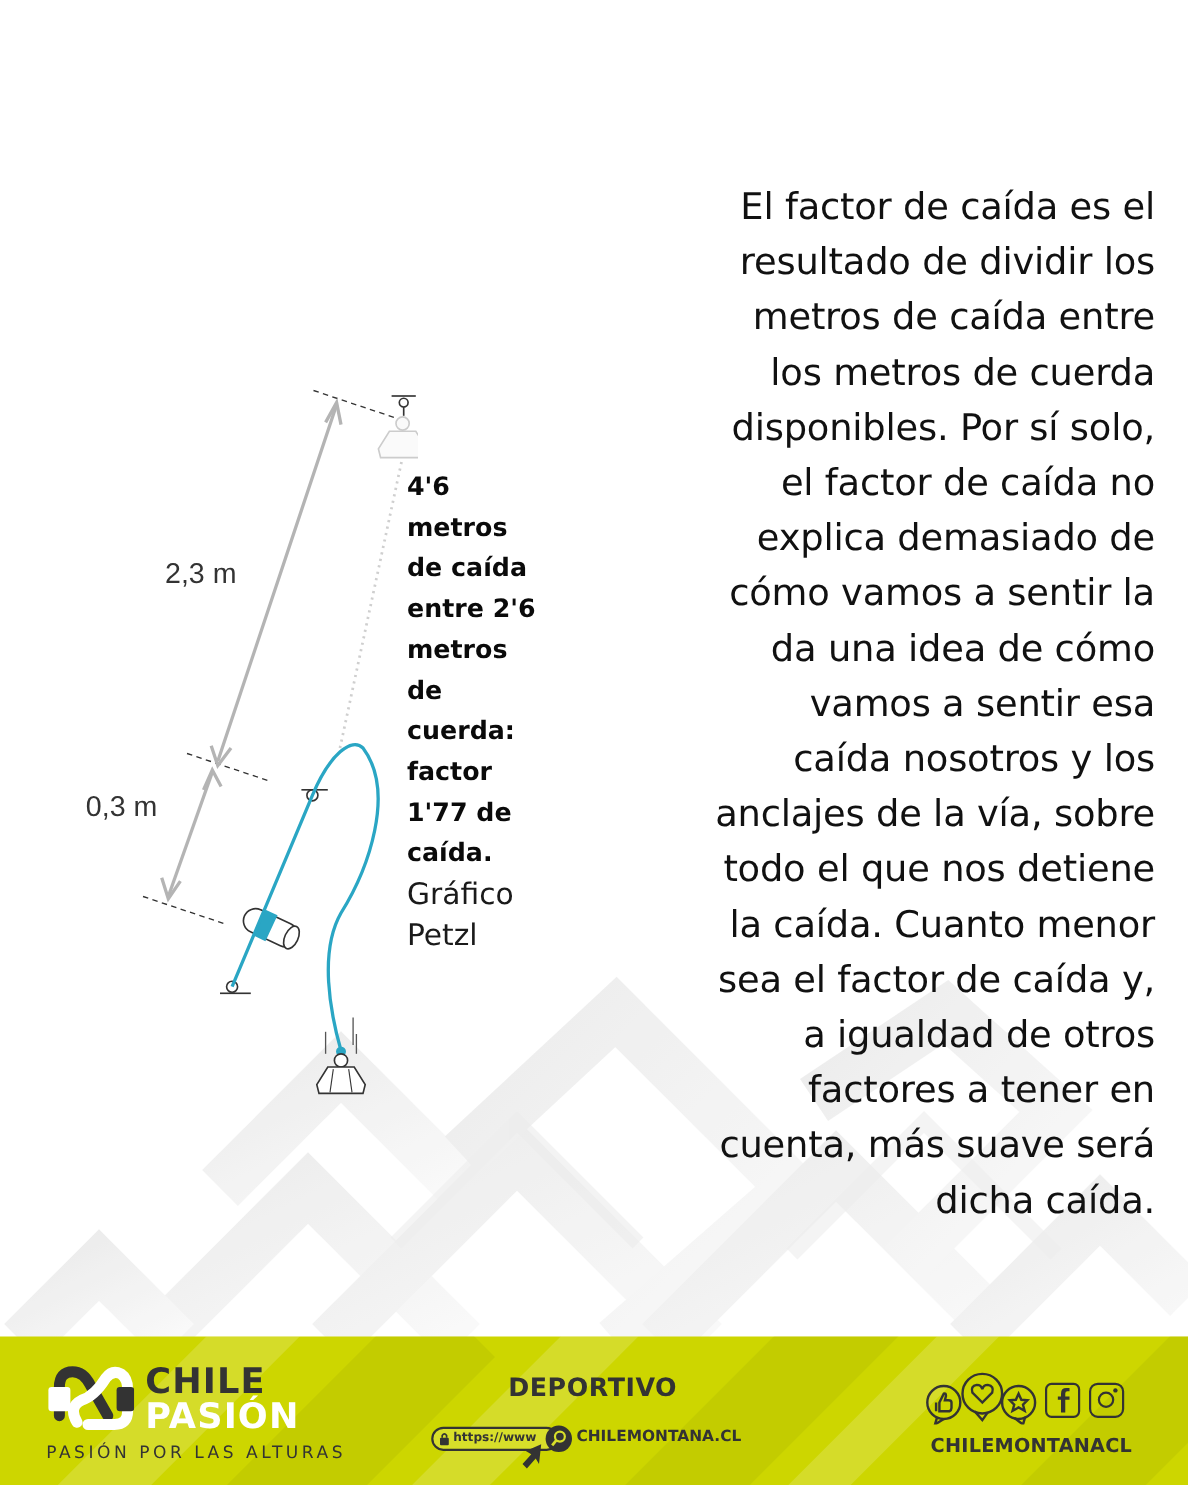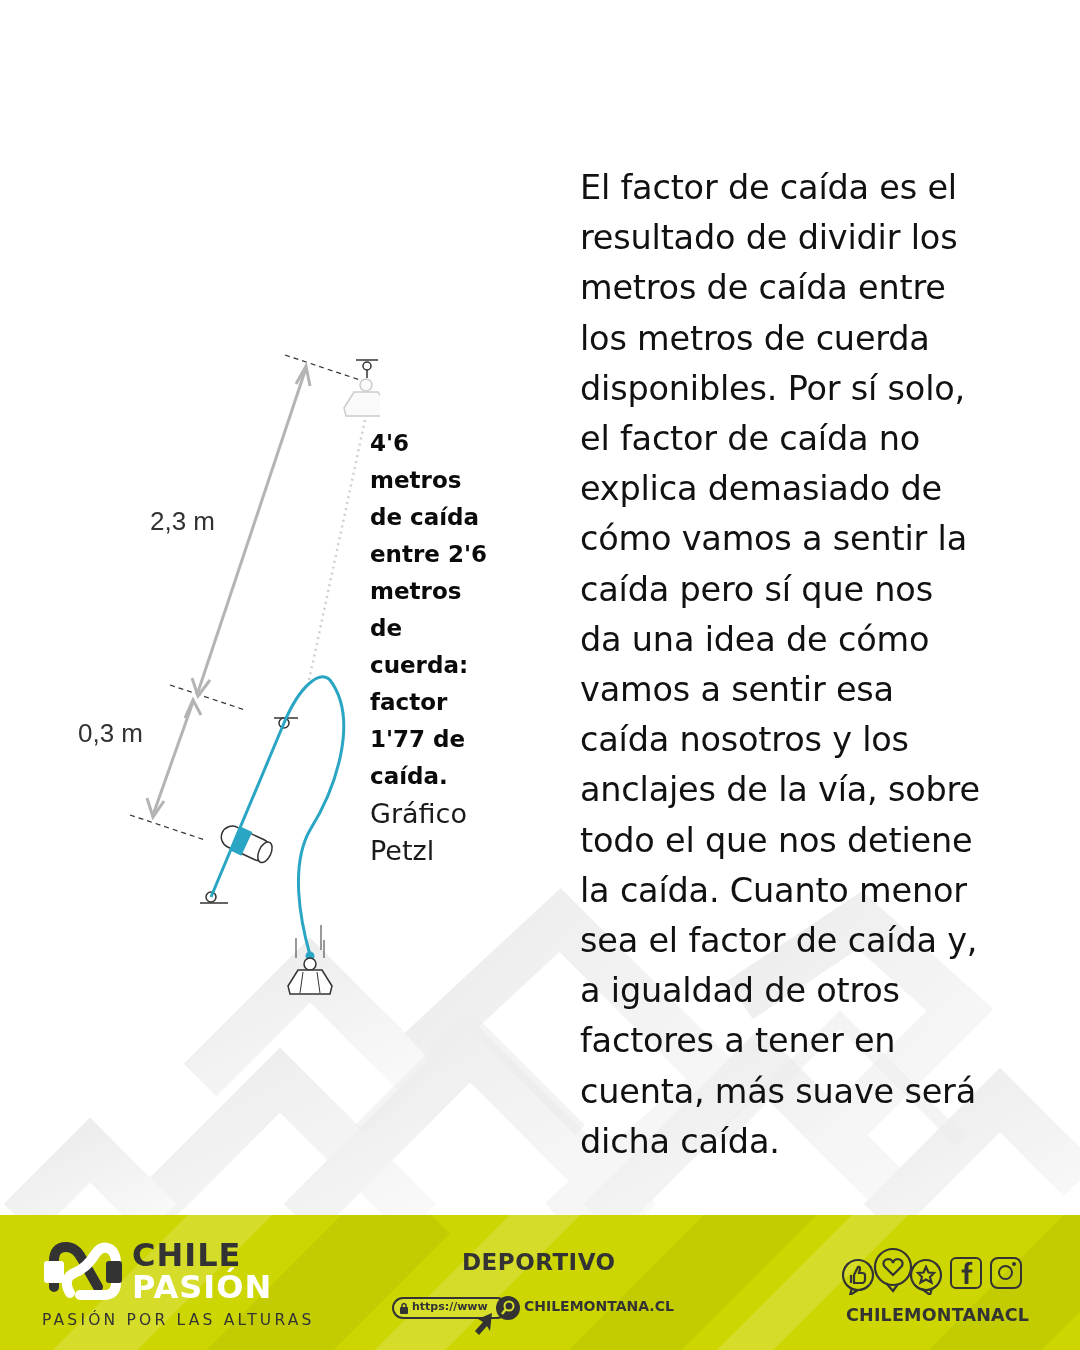--- a/index.html
+++ b/index.html
@@ -15,21 +15,21 @@
     position: absolute; left: 370px; top: 425px; width: 132px;
     text-align: left; z-index: 2; font-size: 23px; line-height: 37px;
   }
   .caption .bold { font-weight: bold; color: #0a0a0a; display: block; }
   .caption .credit { font-weight: normal; color: #1a1a1a; display: block; font-size: 27px; }
   .body-text {
     position: absolute; left: 580px; top: 163px; width: 470px;
     font-size: 33.5px; line-height: 50.2px; color: #111; z-index: 2;
     letter-spacing: -0.2px;
   }
-  .body-text span { display: block; white-space: nowrap; }
+  .body-text span { display: block; white-space: nowrap; text-align: right; }
 
   .footer {
     position: absolute; left: 0; top: 1215px; width: 1080px; height: 135px;
     background: #cdd600; overflow: hidden; z-index: 3; text-align: right;
   }
   .footer .stripe { position: absolute; background: rgba(255,255,255,0.16); transform: rotate(45deg); }
   .footer .stripe.dark { background: rgba(150,160,0,0.18); }
 
   .logo { position: absolute; left: 40px; top: 20px; width: 300px; height: 110px; }
   .logo-mark { position: absolute; left: 0; top: 4px; width: 82px; height: 62px; }
@@ -148,21 +148,20 @@
 
 <div class="body-text">
   <span>El factor de caída es el</span>
   <span>resultado de dividir los</span>
   <span>metros de caída entre</span>
   <span>los metros de cuerda</span>
   <span>disponibles. Por sí solo,</span>
   <span>el factor de caída no</span>
   <span>explica demasiado de</span>
   <span>cómo vamos a sentir la</span>
-  <span>caída pero sí que nos</span>
   <span>da una idea de cómo</span>
   <span>vamos a sentir esa</span>
   <span>caída nosotros y los</span>
   <span>anclajes de la vía, sobre</span>
   <span>todo el que nos detiene</span>
   <span>la caída. Cuanto menor</span>
   <span>sea el factor de caída y,</span>
   <span>a igualdad de otros</span>
   <span>factores a tener en</span>
   <span>cuenta, más suave será</span>

